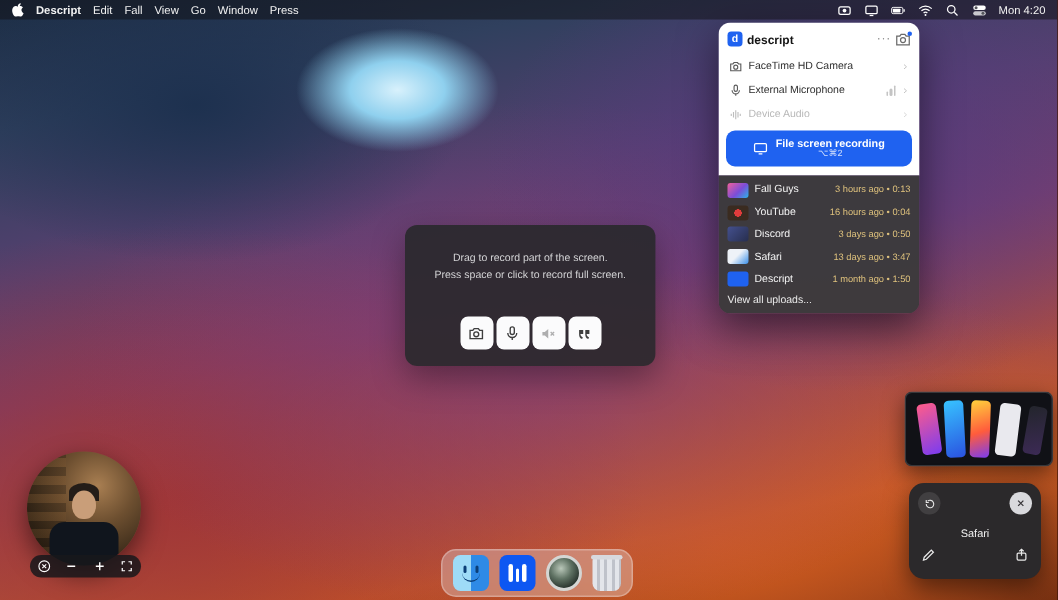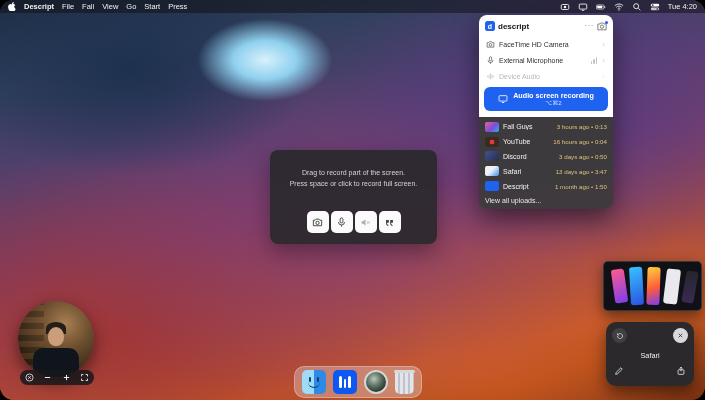--- a/index.html
+++ b/index.html
@@ -1,18 +1,18 @@
 <!DOCTYPE html>
 <html><head>
 <meta charset="utf-8">
 <style>
   * { box-sizing: border-box; margin: 0; padding: 0; }
   html,body { width:705px; height:400px; }
   body { font-family:"Liberation Sans", sans-serif; overflow:hidden; position:relative; background:#000; }
-  .screen { position:absolute; inset:0; overflow:hidden;border-radius:14px; }
+  .screen { position:absolute; inset:0; overflow:hidden; }
 
   
   .wallpaper { position:absolute; inset:0;
     background-color:#6b2610;
     background-image:
       radial-gradient(ellipse 90px 55px at 265px 60px, #d8f1fc 0%, #8fd0ee 35%, rgba(90,140,180,0) 75%),
       radial-gradient(ellipse 260px 150px at 130px 70px, rgba(28,48,78,.95), rgba(28,48,78,0) 70%),
       radial-gradient(ellipse 330px 210px at 560px 110px, rgba(84,58,128,.85), rgba(84,58,128,0) 72%),
       radial-gradient(ellipse 420px 230px at 360px 240px, rgba(128,62,120,.75), rgba(128,62,120,0) 75%),
       radial-gradient(ellipse 430px 250px at 120px 330px, rgba(160,52,52,.9), rgba(160,52,52,0) 72%),
@@ -149,25 +149,25 @@
   <div class="wallpaper"></div>
 
   <div class="menu-bar">
     <div class="menu-left">
       <span class="apple">
         <svg viewBox="0 0 14 17">
             <path d="M11.3 8.9c0-2.2 1.8-3.2 1.9-3.3-1-1.5-2.6-1.7-3.2-1.7-1.3-.1-2.6.8-3.2.8-.7 0-1.7-.8-2.8-.8C2.6 4 1.2 4.9.4 6.3c-1.6 2.8-.4 6.9 1.1 9.1.8 1.1 1.7 2.3 2.8 2.3 1.1 0 1.5-.7 2.9-.7s1.7.7 2.9.7 1.9-1.1 2.7-2.2c.8-1.3 1.2-2.5 1.2-2.6-.1 0-2.3-.9-2.7-4zM9.5 3.1c.6-.8 1-1.8.9-2.9-.9 0-2 .6-2.7 1.4-.6.7-1.1 1.8-1 2.8 1.1.1 2.2-.5 2.8-1.3z" fill="#fff"></path>
           </svg>
       </span>
       <span class="mi bold">Descript</span>
-      <span class="mi">File</span>
+      <span class="mi">Edit</span>
       <span class="mi">Fall</span>
       <span class="mi">View</span>
       <span class="mi">Go</span>
-      <span class="mi">Start</span>
+      <span class="mi">Window</span>
       <span class="mi">Press</span>
     </div>
     <div class="menu-right">
       <span class="sicon">
         <svg viewBox="0 0 24 24">
             <rect x="3" y="6" width="18" height="12" rx="3" fill="none" stroke="#fff" stroke-width="2"></rect>
             <circle cx="12" cy="12" r="3" fill="#fff"></circle>
           </svg>
       </span>
       <span class="sicon">
@@ -196,21 +196,21 @@
           </svg>
       </span>
       <span class="sicon">
         <svg viewBox="0 0 24 24">
             <rect x="2" y="4" width="20" height="7" rx="3.5" fill="#fff"></rect>
             <circle cx="6.5" cy="7.5" r="2.4" fill="#55565c"></circle>
             <rect x="2" y="13" width="20" height="7" rx="3.5" fill="#fff" opacity=".75"></rect>
             <circle cx="17.5" cy="16.5" r="2.4" fill="#55565c"></circle>
           </svg>
       </span>
-      <span class="clock">Tue 4:20</span>
+      <span class="clock">Mon 4:20</span>
     </div>
   </div>
 
   <div class="recorder-panel">
     <div class="panel-white">
       <div class="panel-header">
         <span class="logo">d</span>
         <span class="brand">descript</span>
         <span class="more">···</span>
         <span class="webtoggle">
@@ -260,21 +260,21 @@
               <path d="M8 5l8 7-8 7" fill="none" stroke="#d0d0d0" stroke-width="2.5"></path>
             </svg>
         </span>
       </div>
       <div class="start-btn">
         <svg viewBox="0 0 24 24">
             <rect x="2.5" y="4" width="19" height="13" rx="2" fill="none" stroke="#fff" stroke-width="2"></rect>
             <path d="M9 20.5h6" stroke="#fff" stroke-width="2"></path>
           </svg>
         <span class="sb-text">
-          <span class="sb-label">Audio screen recording</span>
+          <span class="sb-label">File screen recording</span>
           <span class="sb-kbd">⌥⌘2</span>
         </span>
       </div>
     </div>
     <div class="panel-dark">
       <div class="rec-row">
         <span class="rec-thumb t0"></span>
         <span class="rec-name">Fall Guys</span>
         <span class="rec-meta">3 hours ago • 0:13</span>
       </div>

